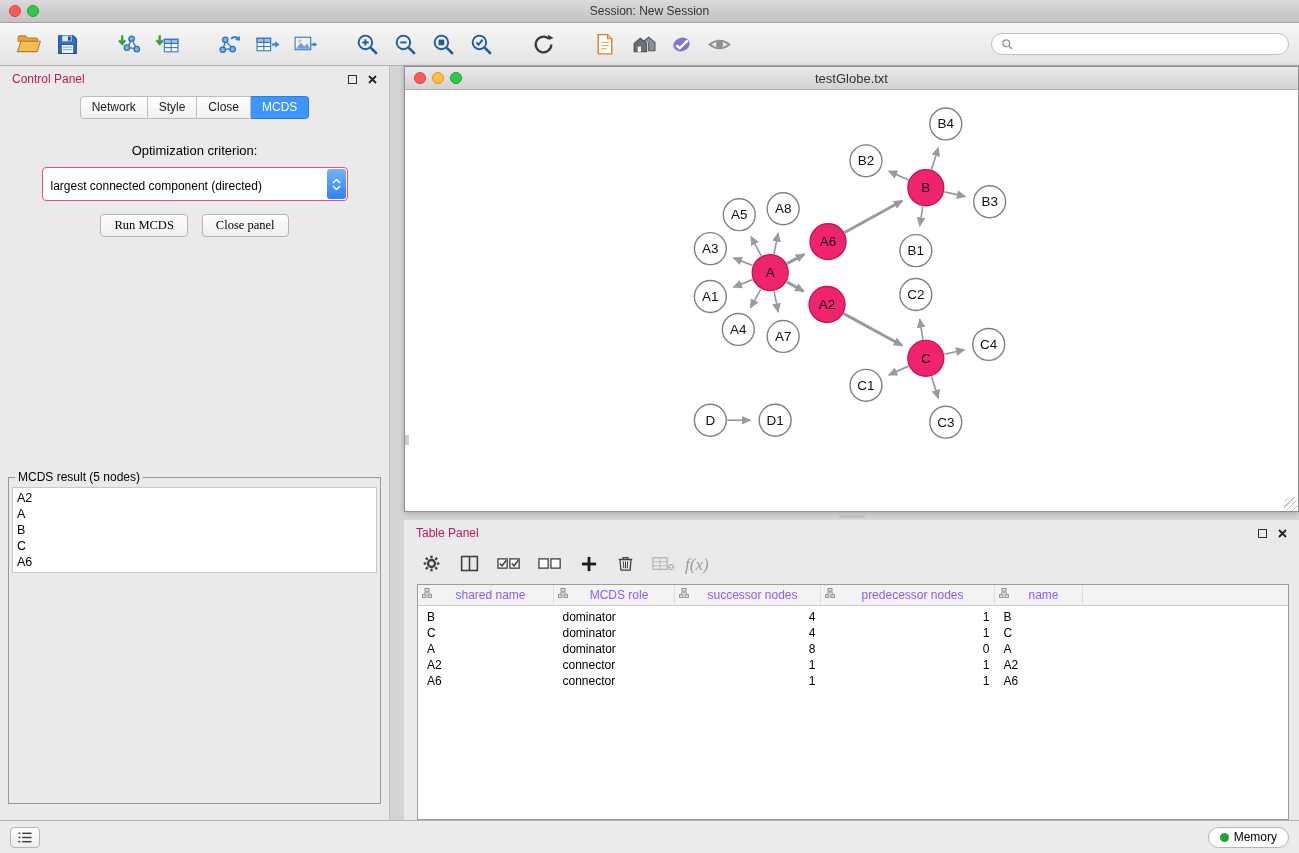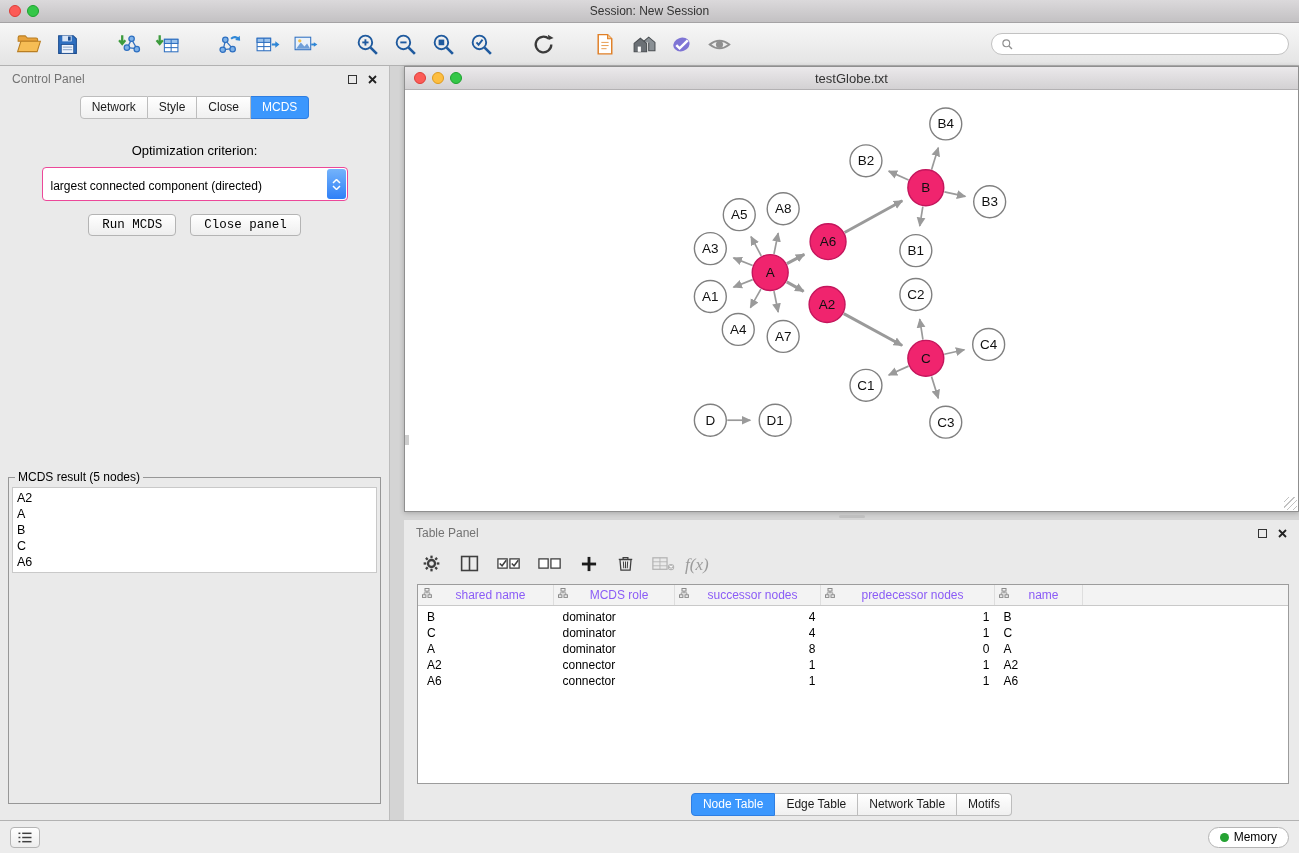--- a/index.html
+++ b/index.html
@@ -22,35 +22,35 @@
   .tb-gap{width:24px;height:1px;}
   .tb-ic{display:flex;}
   .search-box{margin-left:auto;width:298px;height:22px;background:#fff;border:1px solid #c2c2c2;border-radius:12px;display:flex;align-items:center;gap:5px;padding:0 9px;box-sizing:border-box;}
   .search-box input{border:none;outline:none;flex:1;font-size:12px;font-family:inherit;background:transparent;color:#222;}
 
   
   .main{flex:1;display:flex;min-height:0;background:#d4d4d4;}
 
   
   .control-panel{width:390px;flex:0 0 390px;background:#eaeaea;border-right:1px solid #bcbcbc;display:flex;flex-direction:column;box-sizing:border-box;}
-  .panel-header{height:26px;flex:0 0 26px;display:flex;align-items:center;padding:0 12px;font-size:12px;color:#737373;}
+  .panel-header{height:26px;flex:0 0 26px;display:flex;align-items:center;padding:0 12px;font-size:12px;color:#be185d;}
   .panel-btns{margin-left:auto;display:flex;gap:11px;align-items:center;}
   .panel-btns span{display:flex;}
   .seg-tabs{display:flex;justify-content:center;margin-top:4px;}
   .seg-tab{font-size:12px;line-height:15px;padding:3px 11px;background:linear-gradient(#ffffff,#f0f0f0);border:1px solid #bdbdbd;border-left:none;color:#1a1a1a;white-space:nowrap;}
   .seg-tab:first-child{border-left:1px solid #bdbdbd;border-radius:4px 0 0 4px;}
   .seg-tab:last-child{border-radius:0 4px 4px 0;}
   .seg-tab.selected{background:#3b97fd;border-color:#2e7ee2;color:#fff;}
   .cp-body{flex:1;display:flex;flex-direction:column;min-height:0;}
   .opt-label{text-align:center;margin-top:24px;font-size:13px;color:#000;}
   .dropdown{margin:9px auto 0;width:306px;height:34px;box-sizing:border-box;background:#fff;border:1px solid #ec4899;border-radius:4px;display:flex;align-items:center;position:relative;font-size:12px;padding:4px 24px 0 8px;color:#000;}
   .dd-value{white-space:nowrap;overflow:hidden;}
   .dd-stepper{position:absolute;right:1px;top:1px;bottom:1px;width:19px;border-radius:3px;background:linear-gradient(#74b3fb,#2f80f7);display:flex;flex-direction:column;align-items:center;justify-content:center;gap:1px;}
   .cp-buttons{display:flex;justify-content:center;gap:14px;margin-top:13px;}
-  .cp-btn{font-family:Liberation Mono, monospace;font-size:12.5px;padding:3px 13px;background:linear-gradient(#ffffff,#eeeeee);border:1px solid #b4b4b4;border-radius:4px;color:#000;}
+  .cp-btn{font-family:Liberation Serif, serif;font-size:12.5px;padding:3px 13px;background:linear-gradient(#ffffff,#eeeeee);border:1px solid #b4b4b4;border-radius:4px;color:#000;}
   .result-group{margin:auto 8px 16px;border:1px solid #979797;height:334px;box-sizing:border-box;padding:3px;display:flex;min-width:0;}
   .result-group legend{font-size:12px;padding:0 3px;margin-left:3px;color:#000;}
   .result-list{flex:1;background:#fff;border:1px solid #c9c9c9;overflow:auto;font-size:12.5px;padding:2px 4px;}
   .result-item{line-height:16px;color:#000;}
 
   
   .right-col{flex:1;margin-left:14px;display:flex;flex-direction:column;min-width:0;}
   .network-window{height:446px;flex:0 0 446px;border:1px solid #8f8f8f;box-sizing:border-box;display:flex;flex-direction:column;background:#fff;box-shadow:0 1px 5px rgba(0,0,0,.22);}
   .net-titlebar{height:22px;flex:0 0 22px;background:linear-gradient(#ebe9eb,#d3d1d3);border-bottom:1px solid #b3b1b3;position:relative;display:flex;align-items:center;justify-content:center;font-size:13px;color:#333;}
   .net-canvas{flex:1;position:relative;background:#fff;min-height:0;}
@@ -663,26 +663,20 @@
                   <td class="al">A6</td>
                   <td class="al">connector</td>
                   <td class="ar">1</td>
                   <td class="ar">1</td>
                   <td class="al">A6</td>
                   <td></td>
                 </tr>
               </tbody>
           </table>
         </div>
-        <div class="seg-tabs tp-tabs" id="tp-tabs">
-            <div class="seg-tab selected">Node Table</div>
-            <div class="seg-tab">Edge Table</div>
-            <div class="seg-tab">Network Table</div>
-            <div class="seg-tab">Motifs</div>
-          </div>
       </div>
 
     </div>
   </div>
 
   <div class="statusbar">
     <button class="sb-btn">
         <span style="display:flex;">
           <svg viewBox="0 0 16 14" width="16" height="13">
             <g stroke="#3f3f3f" stroke-width="1.6">

